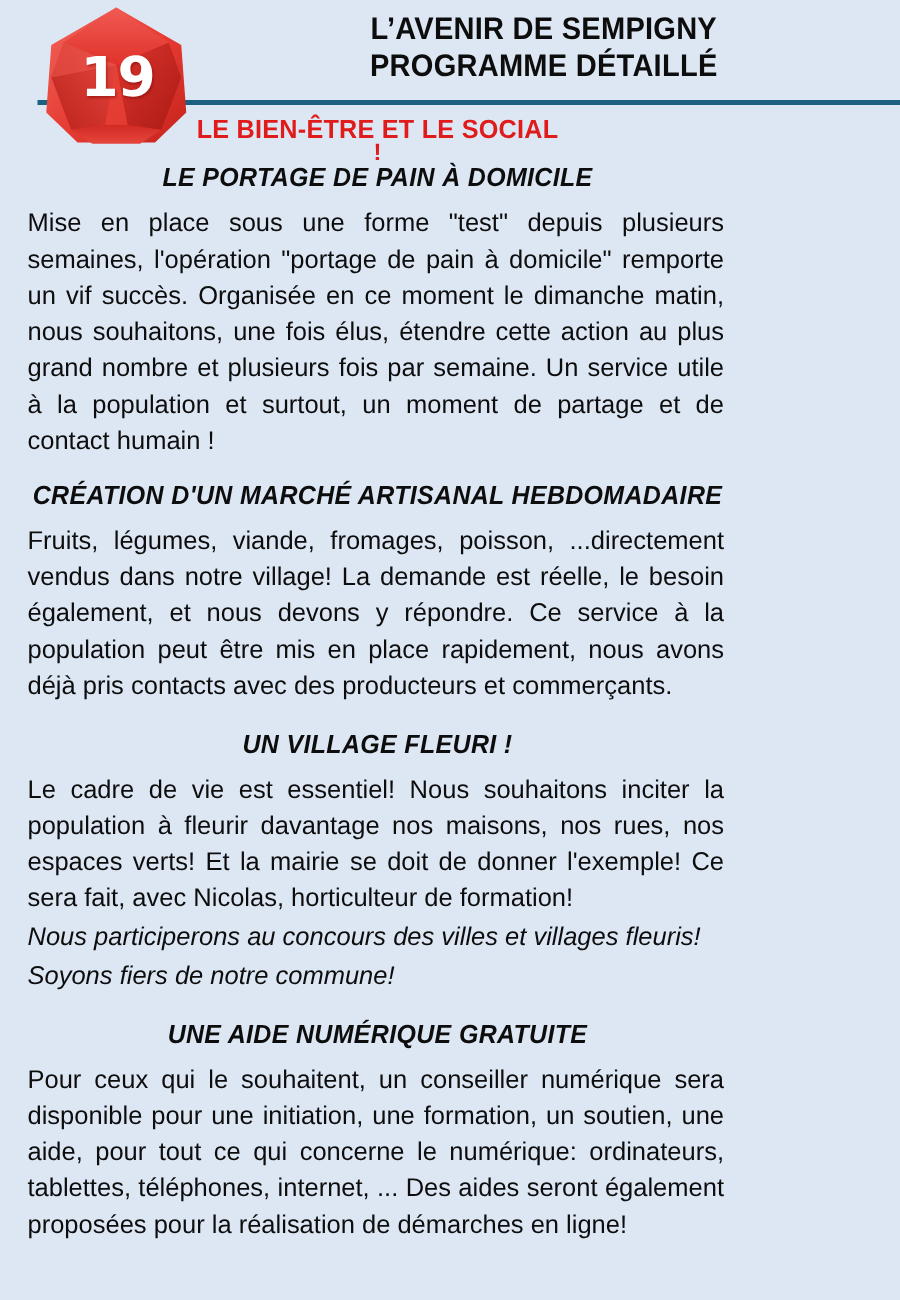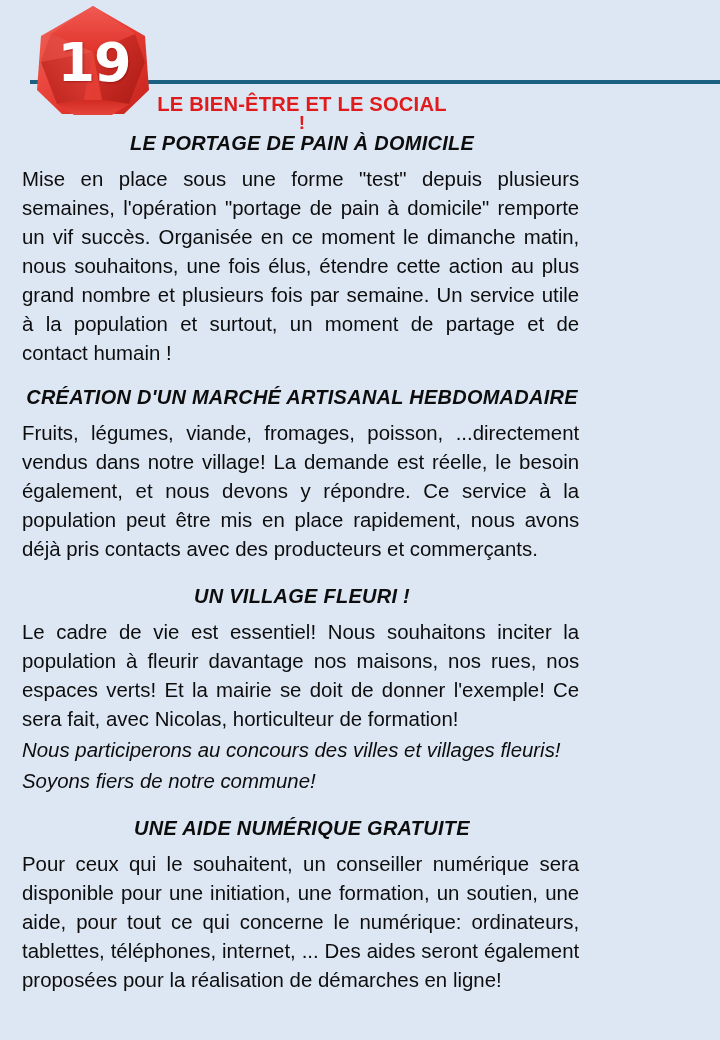--- a/index.html
+++ b/index.html
@@ -36,21 +36,21 @@
   .logo-number {
     position: absolute;
     left: 0;
     top: 0;
     width: 122px;
     height: 116px;
     display: flex;
     align-items: center;
     justify-content: center;
     color: #ffffff;
-    font-size: 54px;
+    font-size: 44px;
     font-weight: bold;
     font-family: "DejaVu Sans", sans-serif;
     letter-spacing: -1px;
     text-shadow: 1px 1px 2px rgba(120,0,0,0.45);
     padding-left: 2px;
     box-sizing: border-box;
   }
   .title-block {
     position: absolute;
     left: 170px;
@@ -176,20 +176,24 @@
       <polygon points="103,30 113,58 97,100 70,96 61,48" fill="url(#gRight)" opacity="0.9"></polygon>
 
       <polygon points="25,100 52,96 70,96 97,100 80,111 42,111" fill="url(#gBottom)"></polygon>
 
       <polygon points="61,48 70,96 52,96" fill="#e8433a" opacity="0.55"></polygon>
       <polygon points="19,30 61,48 9,58" fill="#ef5a50" opacity="0.5"></polygon>
     </svg>
     <div class="logo-number">19</div>
   </div>
 
+  <div class="title-block">
+    <div class="title-line">L’AVENIR DE SEMPIGNY</div>
+    <div class="title-line">PROGRAMME DÉTAILLÉ</div>
+  </div>
 
   <div class="divider" style="background: rgb(29, 97, 130);"></div>
 </div>
 
 <div class="content">
 
   <div class="red-title" style="color: rgb(224, 27, 27);">LE BIEN-ÊTRE ET LE SOCIAL</div>
   <div class="red-bang" style="color: rgb(224, 27, 27);">!</div>
 
   <div class="section-heading heading-portage">LE PORTAGE DE PAIN À DOMICILE</div>

